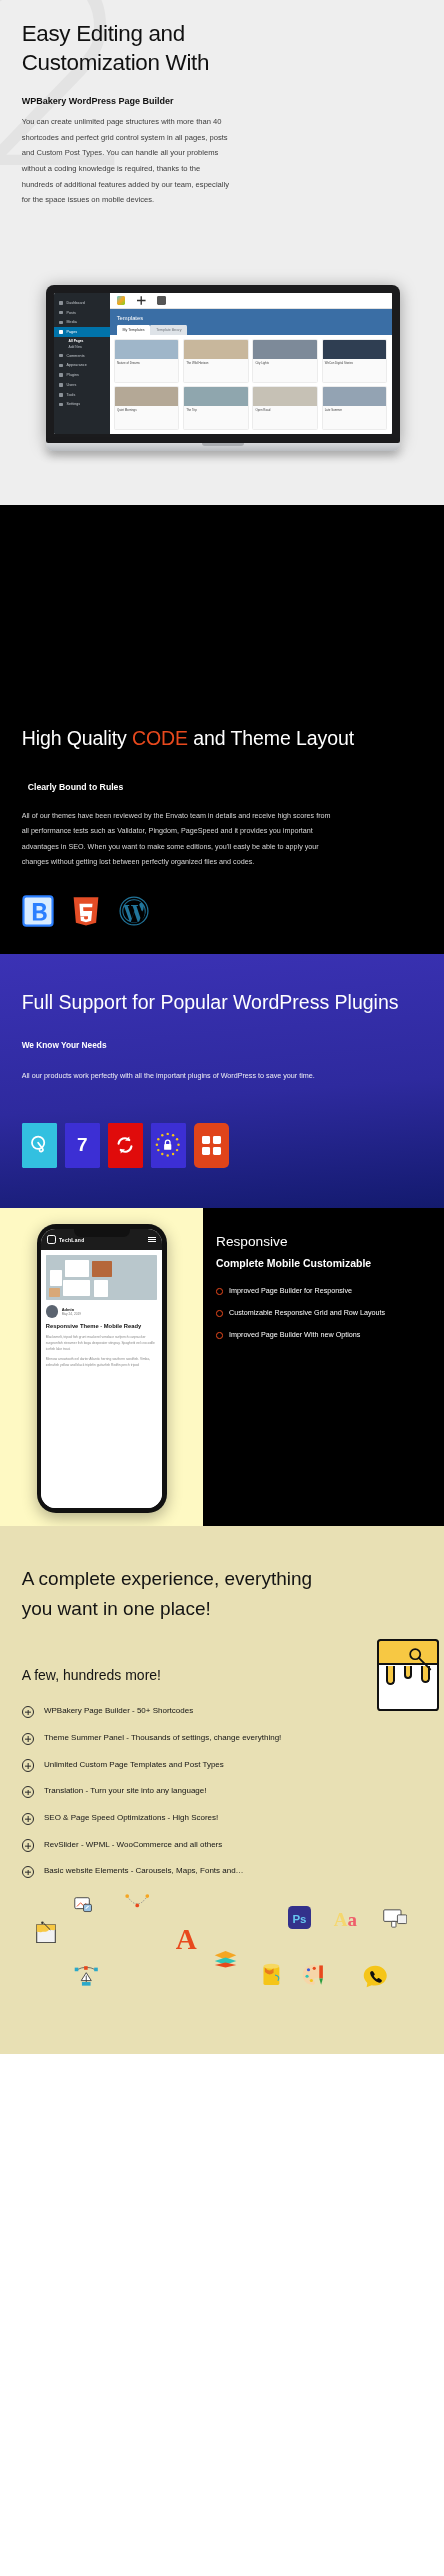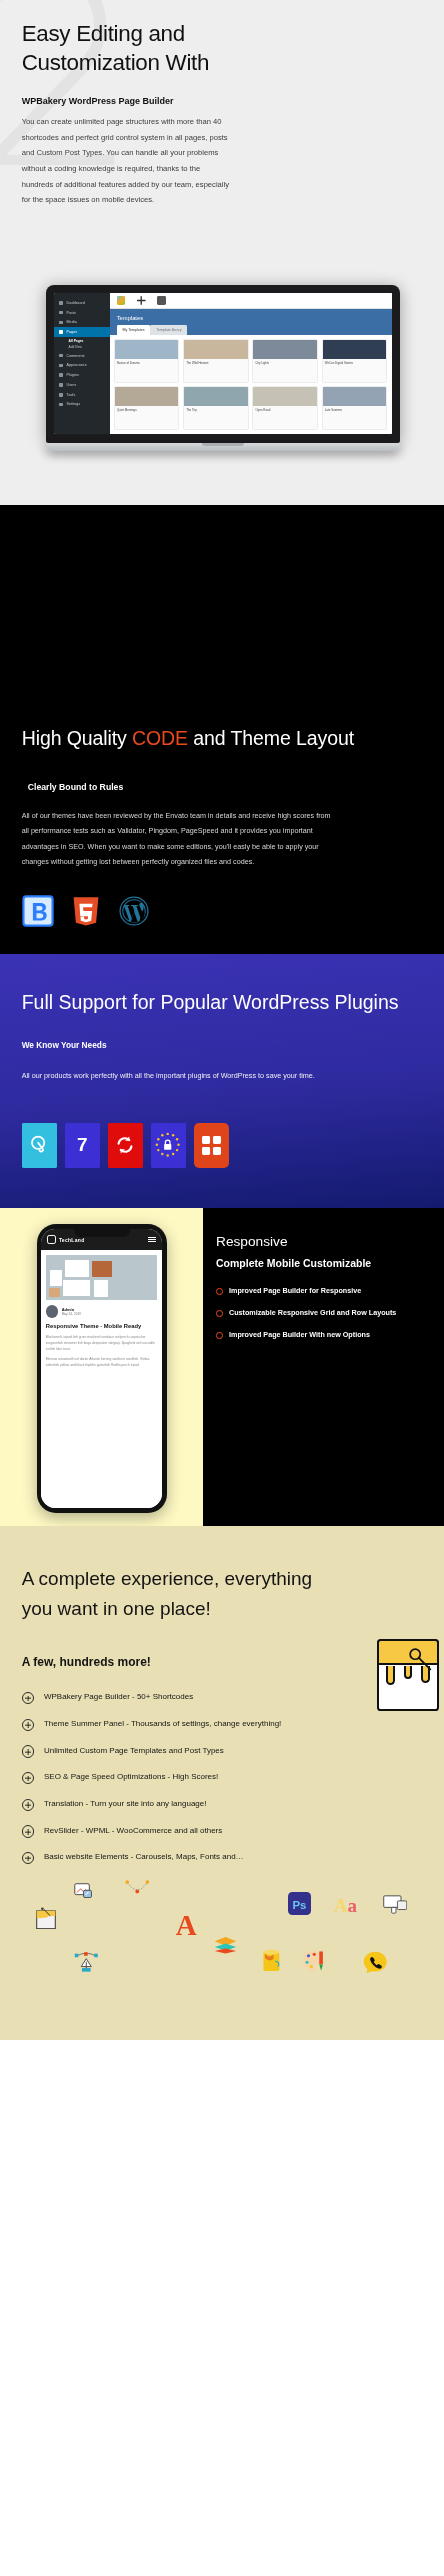--- a/index.html
+++ b/index.html
@@ -157,21 +157,21 @@
   .resp-left { width:203px; position:relative; padding:16px 0 0 0; display:flex; justify-content:center;}
   .resp-right { flex:1; background:#000; color:#fff; padding:26px 11.5px 21.7px 13px;}
   .h-resp { font-size:13.7px; font-weight:400;}
   .h2-resp { margin-top:7.2px; font-size:10.5px; font-weight:700; line-height:1.35;}
   .resp-list { margin-top:16px; display:flex; flex-direction:column; gap:11.5px;}
   .resp-item { display:flex; gap:6.5px; align-items:flex-start;}
   .ring {
     width:6.5px;height:6.5px;border-radius:50%;border:1.2px solid #e8491d;
     flex:none; margin-top:2.2px;
   }
-  .resp-item span { font-size:7.2px; font-weight:700; line-height:1.45;}
+  .resp-item span { font-size:7.2px; font-weight:400; line-height:1.45;}
 
   
   .phone {
     width:130px;height:289px;background:#111;border-radius:19px;
     padding:5px 4.3px; position:relative; box-shadow:0 4.3px 14.4px rgba(0,0,0,.3);
   }
   .phone:before{
     content:""; position:absolute; left:50%; top:5px; transform:translateX(-50%);
     width:56px;height:8px;background:#111;border-radius:0 0 6.5px 6.5px; z-index:4;
   }
@@ -186,21 +186,21 @@
   .ph-meta{ display:flex;gap:3.6px;align-items:center;margin-top:5px;}
   .ph-av{ width:12.3px;height:12.3px;border-radius:50%;background:#5b6470;flex:none;}
   .ph-name{ font-size:4px;font-weight:700;color:#111;}
   .ph-date{ font-size:3.2px;color:#777;margin-top:0.7px;}
   .ph-title{ margin-top:5.8px;font-size:5.8px;font-weight:700;color:#111;line-height:1.3;}
   .ph-p{ margin-top:4.3px;font-size:3.3px;line-height:1.75;color:#8a8a8a;}
 
   
   .sec-cream { background:#e8e0b4; padding:38px 21.7px 43px 21.7px; position:relative; overflow:hidden;}
   .h1-cream { font-size:19px; font-weight:400; line-height:1.6; color:#141414; max-width:303px;}
-  .sub-cream { margin-top:31px; font-size:12px; font-weight:700; color:#141414;}
+  .sub-cream { margin-top:43px; font-size:14px; font-weight:400; color:#141414;}
   .feat-list { margin-top:22px; display:flex; flex-direction:column; gap:13.7px;}
   .feat { display:flex; gap:10px; align-items:flex-start;}
   .plus { width:12.3px;height:12.3px;border:0.7px solid #2b2b2b;border-radius:50%;flex:none;position:relative;margin-top:0.7px;}
   .plus:before,.plus:after{content:"";position:absolute;background:#2b2b2b;}
   .plus:before{left:50%;top:2.5px;width:0.7px;height:5.8px;transform:translateX(-50%);}
   .plus:after{top:50%;left:2.5px;height:0.7px;width:5.8px;transform:translateY(-50%);}
   .feat span{ font-size:8px; color:#141414; line-height:1.5;}
 
   .paint {
     position:absolute; right:5.8px; top:114px; width:62px; height:71px;
@@ -497,25 +497,25 @@
     <div class="feat">
       <span class="plus"></span>
       <span>Theme Summer Panel - Thousands of settings, change everything!</span>
     </div>
     <div class="feat">
       <span class="plus"></span>
       <span>Unlimited Custom Page Templates and Post Types</span>
     </div>
     <div class="feat">
       <span class="plus"></span>
-      <span>SEO &amp; Page Speed Optimizations - High Scores!</span>
+      <span>Translation - Turn your site into any language!</span>
     </div>
     <div class="feat">
       <span class="plus"></span>
-      <span>Translation - Turn your site into any language!</span>
+      <span>SEO &amp; Page Speed Optimizations - High Scores!</span>
     </div>
     <div class="feat">
       <span class="plus"></span>
       <span>RevSlider - WPML - WooCommerce and all others</span>
     </div>
     <div class="feat">
       <span class="plus"></span>
       <span>Basic website Elements - Carousels, Maps, Fonts and…</span>
     </div>
   </div>

